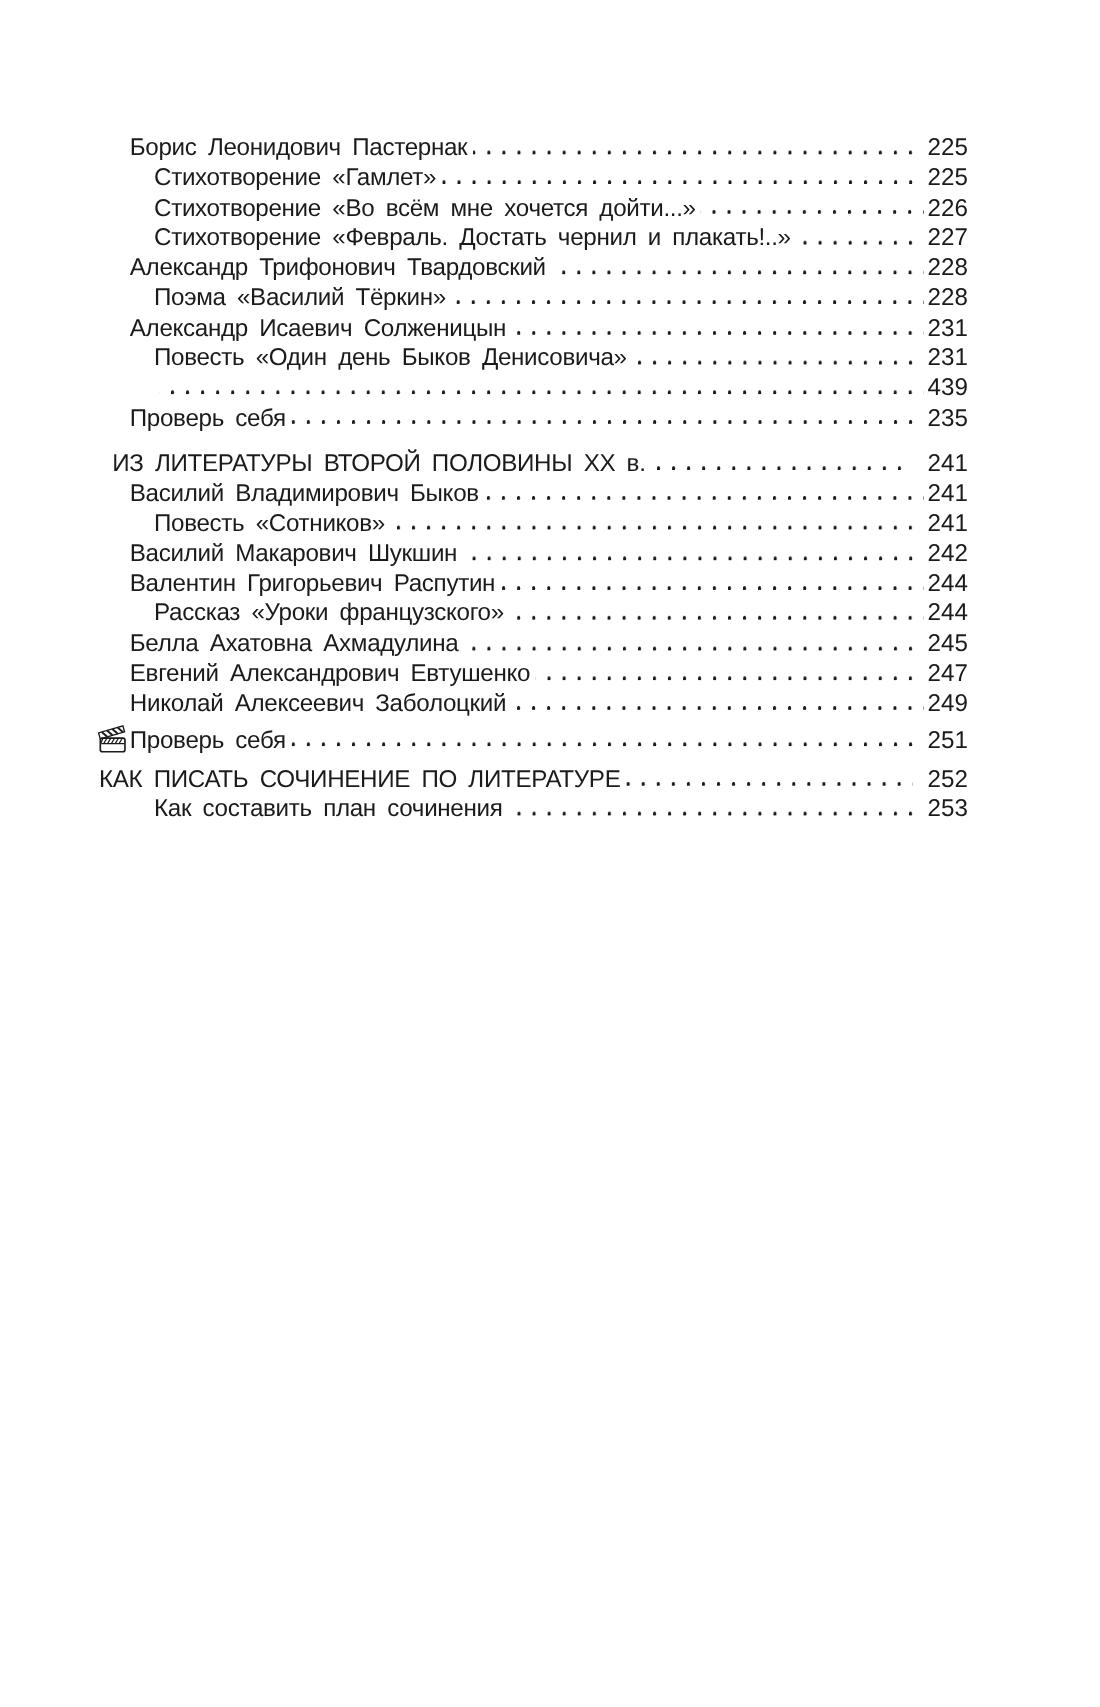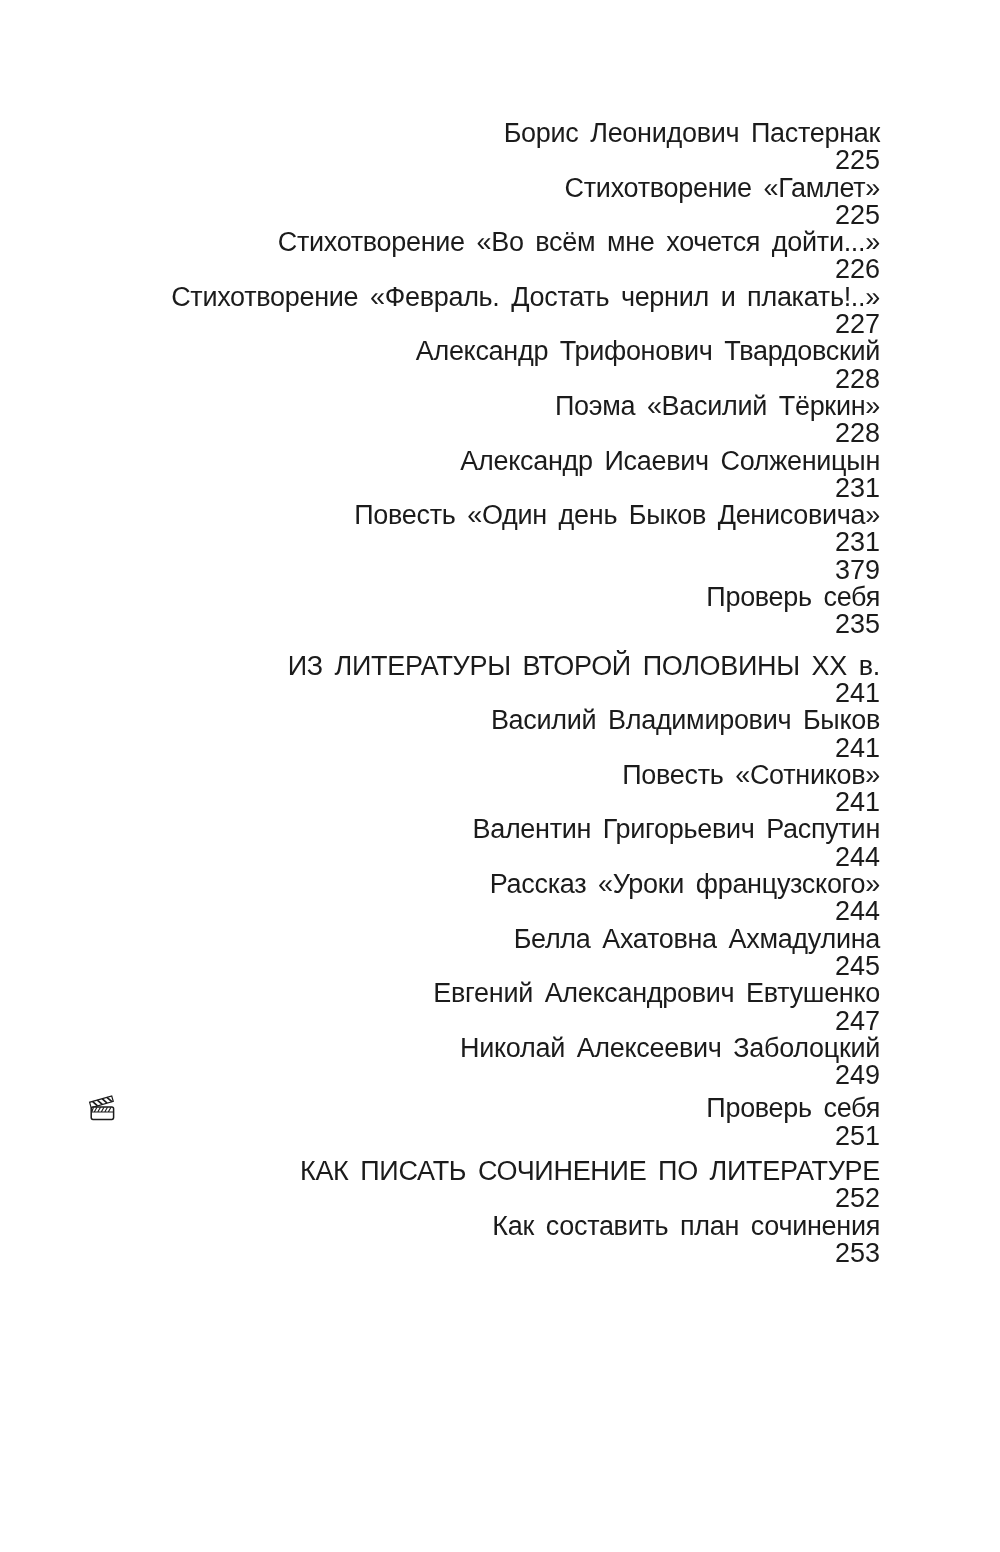--- a/index.html
+++ b/index.html
@@ -16,28 +16,27 @@
     overflow: hidden;
   }
   .toc {
     position: absolute;
     left: 90px;
     top: 120px;
     width: 790px;
   }
   .row {
     display: flex;
-    align-items: flex-end;
+    align-items: center;
     position: relative;
-    font-size: 27px;
+    font-size: 22px;
     line-height: 27.3px;
     letter-spacing: -0.3px;
     word-spacing: 4.5px;
     white-space: nowrap;
-    flex-direction: column;
   }
   .lvl1 { padding-left: 28px; }
   .lvl2 { padding-left: 50px; }
   .g1-start { margin-top: 14px; margin-left: 12px; }
   .g2-start { margin-top: 8px; }
   .icon-row { margin-top: 6px; }
   .title { flex: 0 0 auto; }
   .leader {
     flex: 1 1 auto;
     min-width: 10px;
@@ -104,41 +103,46 @@
       <span class="leader"></span>
       <span class="pagenum">231</span>
     </div>
     <div class="row lvl2">
       <span class="title">Повесть «Один день Быков Денисовича»</span>
       <span class="leader"></span>
       <span class="pagenum">231</span>
     </div>
     <div class="row lvl2">
       <span class="leader"></span>
-      <span class="pagenum">379</span>
+      <span class="pagenum">439</span>
     </div>
     <div class="row lvl1">
       <span class="title">Проверь себя</span>
       <span class="leader"></span>
       <span class="pagenum">235</span>
     </div>
     <div class="row lvl0 header g1-start">
       <span class="title">ИЗ ЛИТЕРАТУРЫ ВТОРОЙ ПОЛОВИНЫ XX в.</span>
       <span class="leader"></span>
       <span class="pagenum">241</span>
     </div>
     <div class="row lvl1">
       <span class="title">Василий Владимирович Быков</span>
       <span class="leader"></span>
       <span class="pagenum">241</span>
     </div>
     <div class="row lvl2">
       <span class="title">Повесть «Сотников»</span>
       <span class="leader"></span>
       <span class="pagenum">241</span>
+    </div>
+    <div class="row lvl1">
+      <span class="title">Василий Макарович Шукшин</span>
+      <span class="leader"></span>
+      <span class="pagenum">242</span>
     </div>
     <div class="row lvl1">
       <span class="title">Валентин Григорьевич Распутин</span>
       <span class="leader"></span>
       <span class="pagenum">244</span>
     </div>
     <div class="row lvl2">
       <span class="title">Рассказ «Уроки французского»</span>
       <span class="leader"></span>
       <span class="pagenum">244</span>

